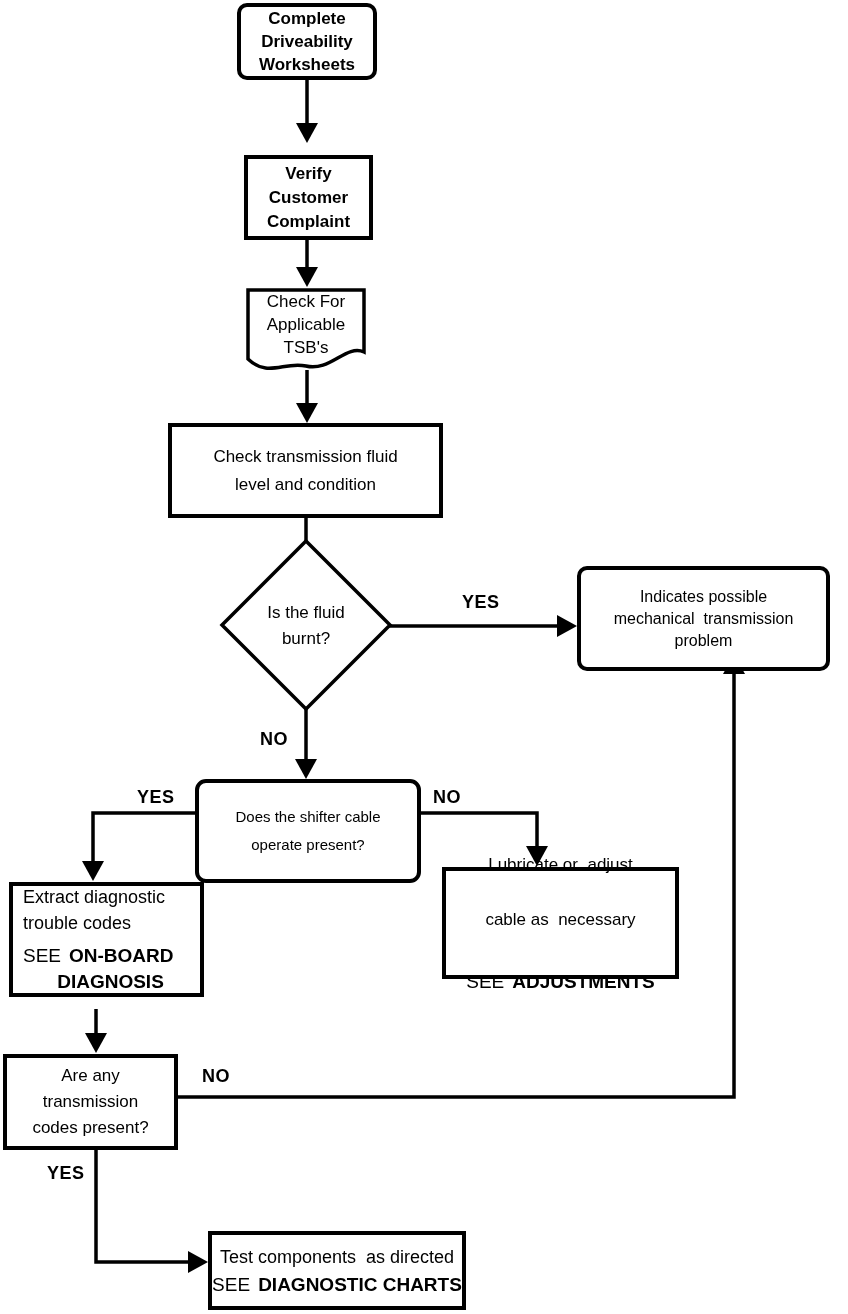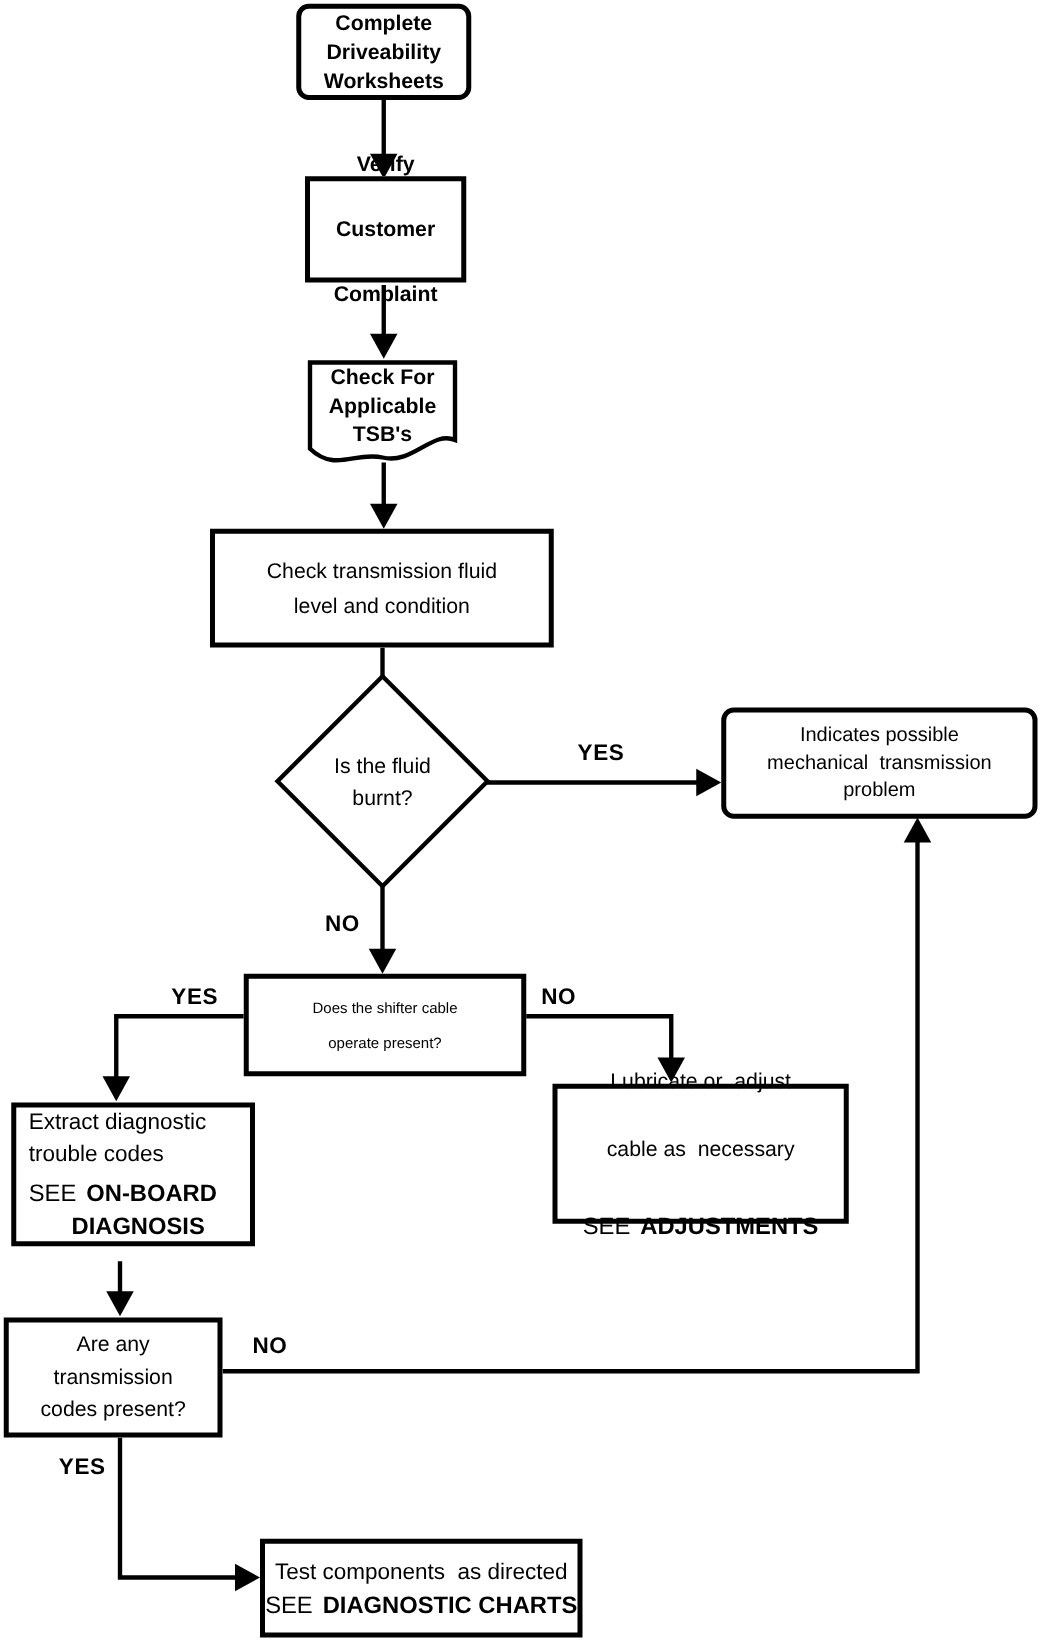--- a/index.html
+++ b/index.html
@@ -42,26 +42,26 @@
   .rounded { border-radius: 10px; }
   .pre { white-space: pre-wrap; }
   .edge-label {
     position: absolute;
     font-weight: bold;
     font-size: 18px;
     letter-spacing: 0.5px;
   }
   
   .n-complete   { left:237px; top:3px;    width:140px; height:77px;  font-size:17px; line-height:23px; font-weight:bold; }
-  .n-verify     { left:244px; top:141px;  width:129px; height:85px;  font-size:17px; line-height:24px; font-weight:bold;gap:28px; }
-  .n-tsb        { left:246px; top:288px;  width:120px; height:72px;  font-size:17px; line-height:23px; font-weight:bold; }
+  .n-verify     { left:244px; top:155px;  width:129px; height:85px;  font-size:17px; line-height:24px; font-weight:bold; }
+  .n-tsb        { left:246px; top:288px;  width:120px; height:72px;  font-size:17px; line-height:23px; font-weight:normal; }
   .n-fluidbox   { left:168px; top:423px;  width:275px; height:95px;  font-size:17px; line-height:28px; }
   .n-diamond    { left:246px; top:598px;  width:120px; height:56px;  font-size:17px; line-height:26px; }
-  .n-mech       { left:577px; top:566px;  width:253px; height:89px;  font-size:16px; line-height:22px; }
-  .n-shifter    { left:195px; top:779px;  width:226px; height:82px;  font-size:12px; line-height:28px; }
+  .n-mech       { left:577px; top:566px;  width:253px; height:105px;  font-size:16px; line-height:22px; }
+  .n-shifter    { left:195px; top:779px;  width:226px; height:104px;  font-size:15px; line-height:28px;border-radius:11px; }
   .n-extract    { left:9px;   top:882px;  width:195px; height:115px; font-size:18px; line-height:26px; align-items:flex-start; padding-left:10px; text-align:left; }
   .n-lubricate  { left:442px; top:867px;  width:237px; height:112px; font-size:17px; line-height:26px;gap:29px; }
   .n-codes      { left:3px;   top:1054px; width:175px; height:96px;  font-size:17px; line-height:26px; }
   .n-test       { left:208px; top:1231px; width:258px; height:79px;  font-size:18px; line-height:26px; }
   .see-line  { font-size:19px; margin-top:7px; }
   .see-ref   { font-weight:bold; margin-left:8px; }
   .see-ref2  { font-weight:bold; display:block; width:175px; text-align:center; }
 </style>
 </head>
 <body>

